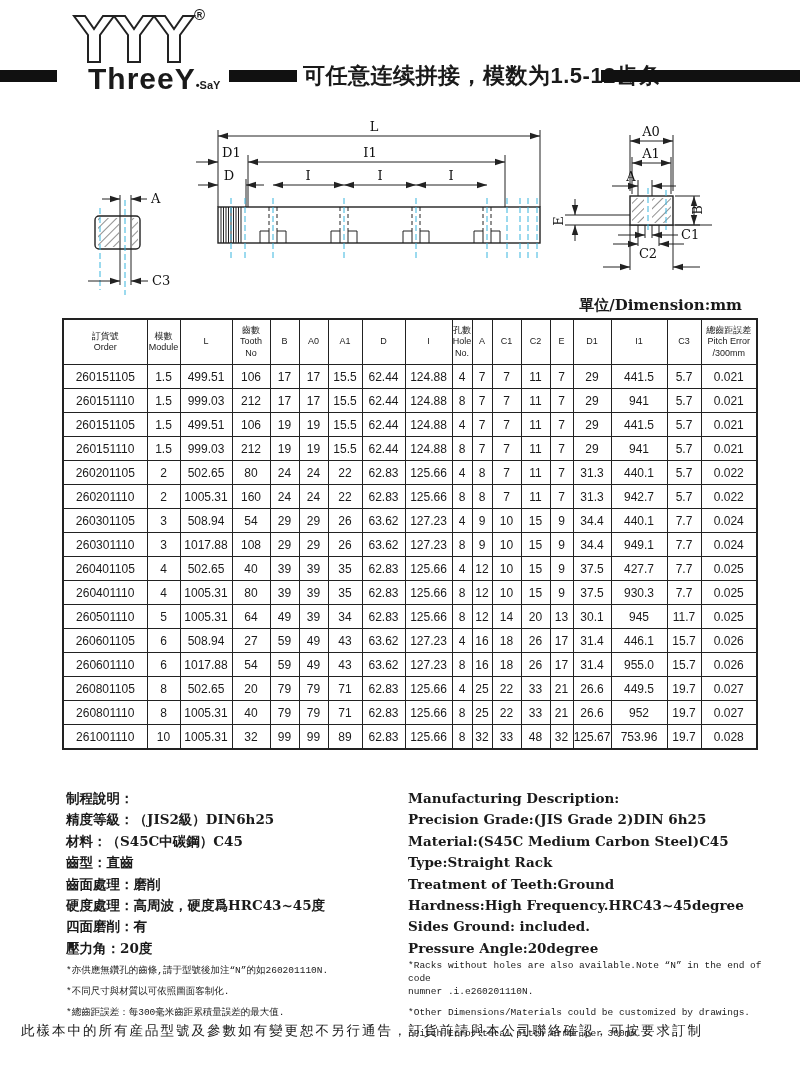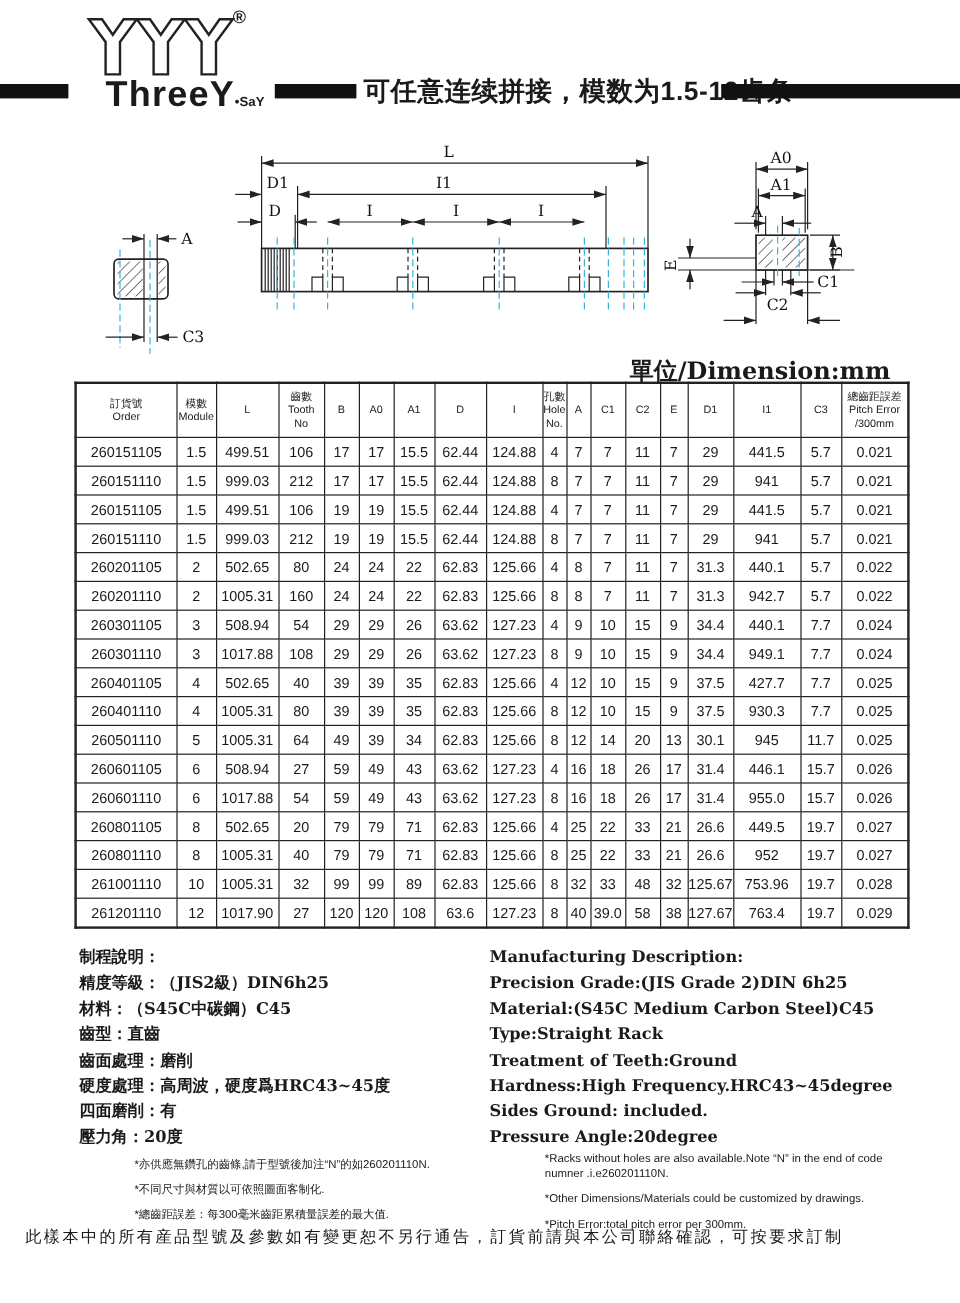--- a/index.html
+++ b/index.html
@@ -19,38 +19,38 @@
               letter-spacing:0.5px;white-space:nowrap;}
   
   .drawing{position:absolute;left:0;top:105px;}
   .dim{stroke:#222;stroke-width:1;fill:none;}
   .thick{stroke:#222;stroke-width:1.4;fill:#fff;}
   .cl{stroke:#38b5de;stroke-width:1;stroke-dasharray:6 3;fill:none;}
   .bore{stroke:#222;stroke-width:1;stroke-dasharray:4 3;fill:none;}
   .lbl{font-family:"DejaVu Serif",serif;font-size:13px;fill:#111;}
   
   .unit{position:absolute;top:296px;left:430px;width:312px;text-align:right;
-        font-family:"DejaVu Serif",serif;font-weight:bold;font-size:20px;}
+        font-family:"DejaVu Serif",serif;font-weight:bold;font-size:15px;}
   
   .tbl-wrap{position:absolute;left:62px;top:318px;width:680px;}
   table.spec{border-collapse:collapse;table-layout:fixed;width:696px;border:2px solid #222;}
   table.spec th,table.spec td{border:1px solid #222;text-align:center;vertical-align:middle;
         padding:0;overflow:hidden;}
   table.spec th{height:44px;font-size:9px;font-weight:normal;line-height:1.25;white-space:pre-line;}
   table.spec td{height:23px;font-size:12px;}
   
   .desc-cn{position:absolute;left:66px;top:788px;width:330px;}
   .desc-en{position:absolute;left:408px;top:788px;width:370px;}
   .desc-line{font-family:"DejaVu Serif",serif;font-weight:bold;font-size:13.5px;
              line-height:21.4px;white-space:nowrap;}
   
   .fn-cn{position:absolute;left:66px;top:964px;width:330px;}
   .fn-en{position:absolute;left:408px;top:959px;width:370px;}
-  .fn-line{font-family:Liberation Sans, sans-serif;font-size:9.5px;line-height:13px;
-           margin-bottom:8px;white-space:pre-line;margin-left:46px;}
+  .fn-line{font-family:Liberation Mono, monospace;font-size:9.5px;line-height:13px;
+           margin-bottom:8px;white-space:pre-line;}
   
   .footer-note{position:absolute;left:0;top:1022px;width:724px;text-align:center;
       font-family:"DejaVu Serif",serif;font-size:13.5px;letter-spacing:2px;white-space:nowrap;}
 </style>
 </head>
 <body>
 
 <div class="page">
 
   <div>
@@ -534,40 +534,20 @@
             <td>8</td>
             <td>32</td>
             <td>33</td>
             <td>48</td>
             <td>32</td>
             <td>125.67</td>
             <td>753.96</td>
             <td>19.7</td>
             <td>0.028</td>
           </tr>
-          <tr>
-            <td>261201110</td>
-            <td>12</td>
-            <td>1017.90</td>
-            <td>27</td>
-            <td>120</td>
-            <td>120</td>
-            <td>108</td>
-            <td>63.6</td>
-            <td>127.23</td>
-            <td>8</td>
-            <td>40</td>
-            <td>39.0</td>
-            <td>58</td>
-            <td>38</td>
-            <td>127.67</td>
-            <td>763.4</td>
-            <td>19.7</td>
-            <td>0.029</td>
-          </tr>
         </tbody>
     </table>
   </div>
 
   <div class="desc-cn" id="desc-cn">
       <div class="desc-line">制程說明：</div>
       <div class="desc-line">精度等級：（JIS2級）DIN6h25</div>
       <div class="desc-line">材料：（S45C中碳鋼）C45</div>
       <div class="desc-line">齒型：直齒</div>
       <div class="desc-line">齒面處理：磨削</div>

